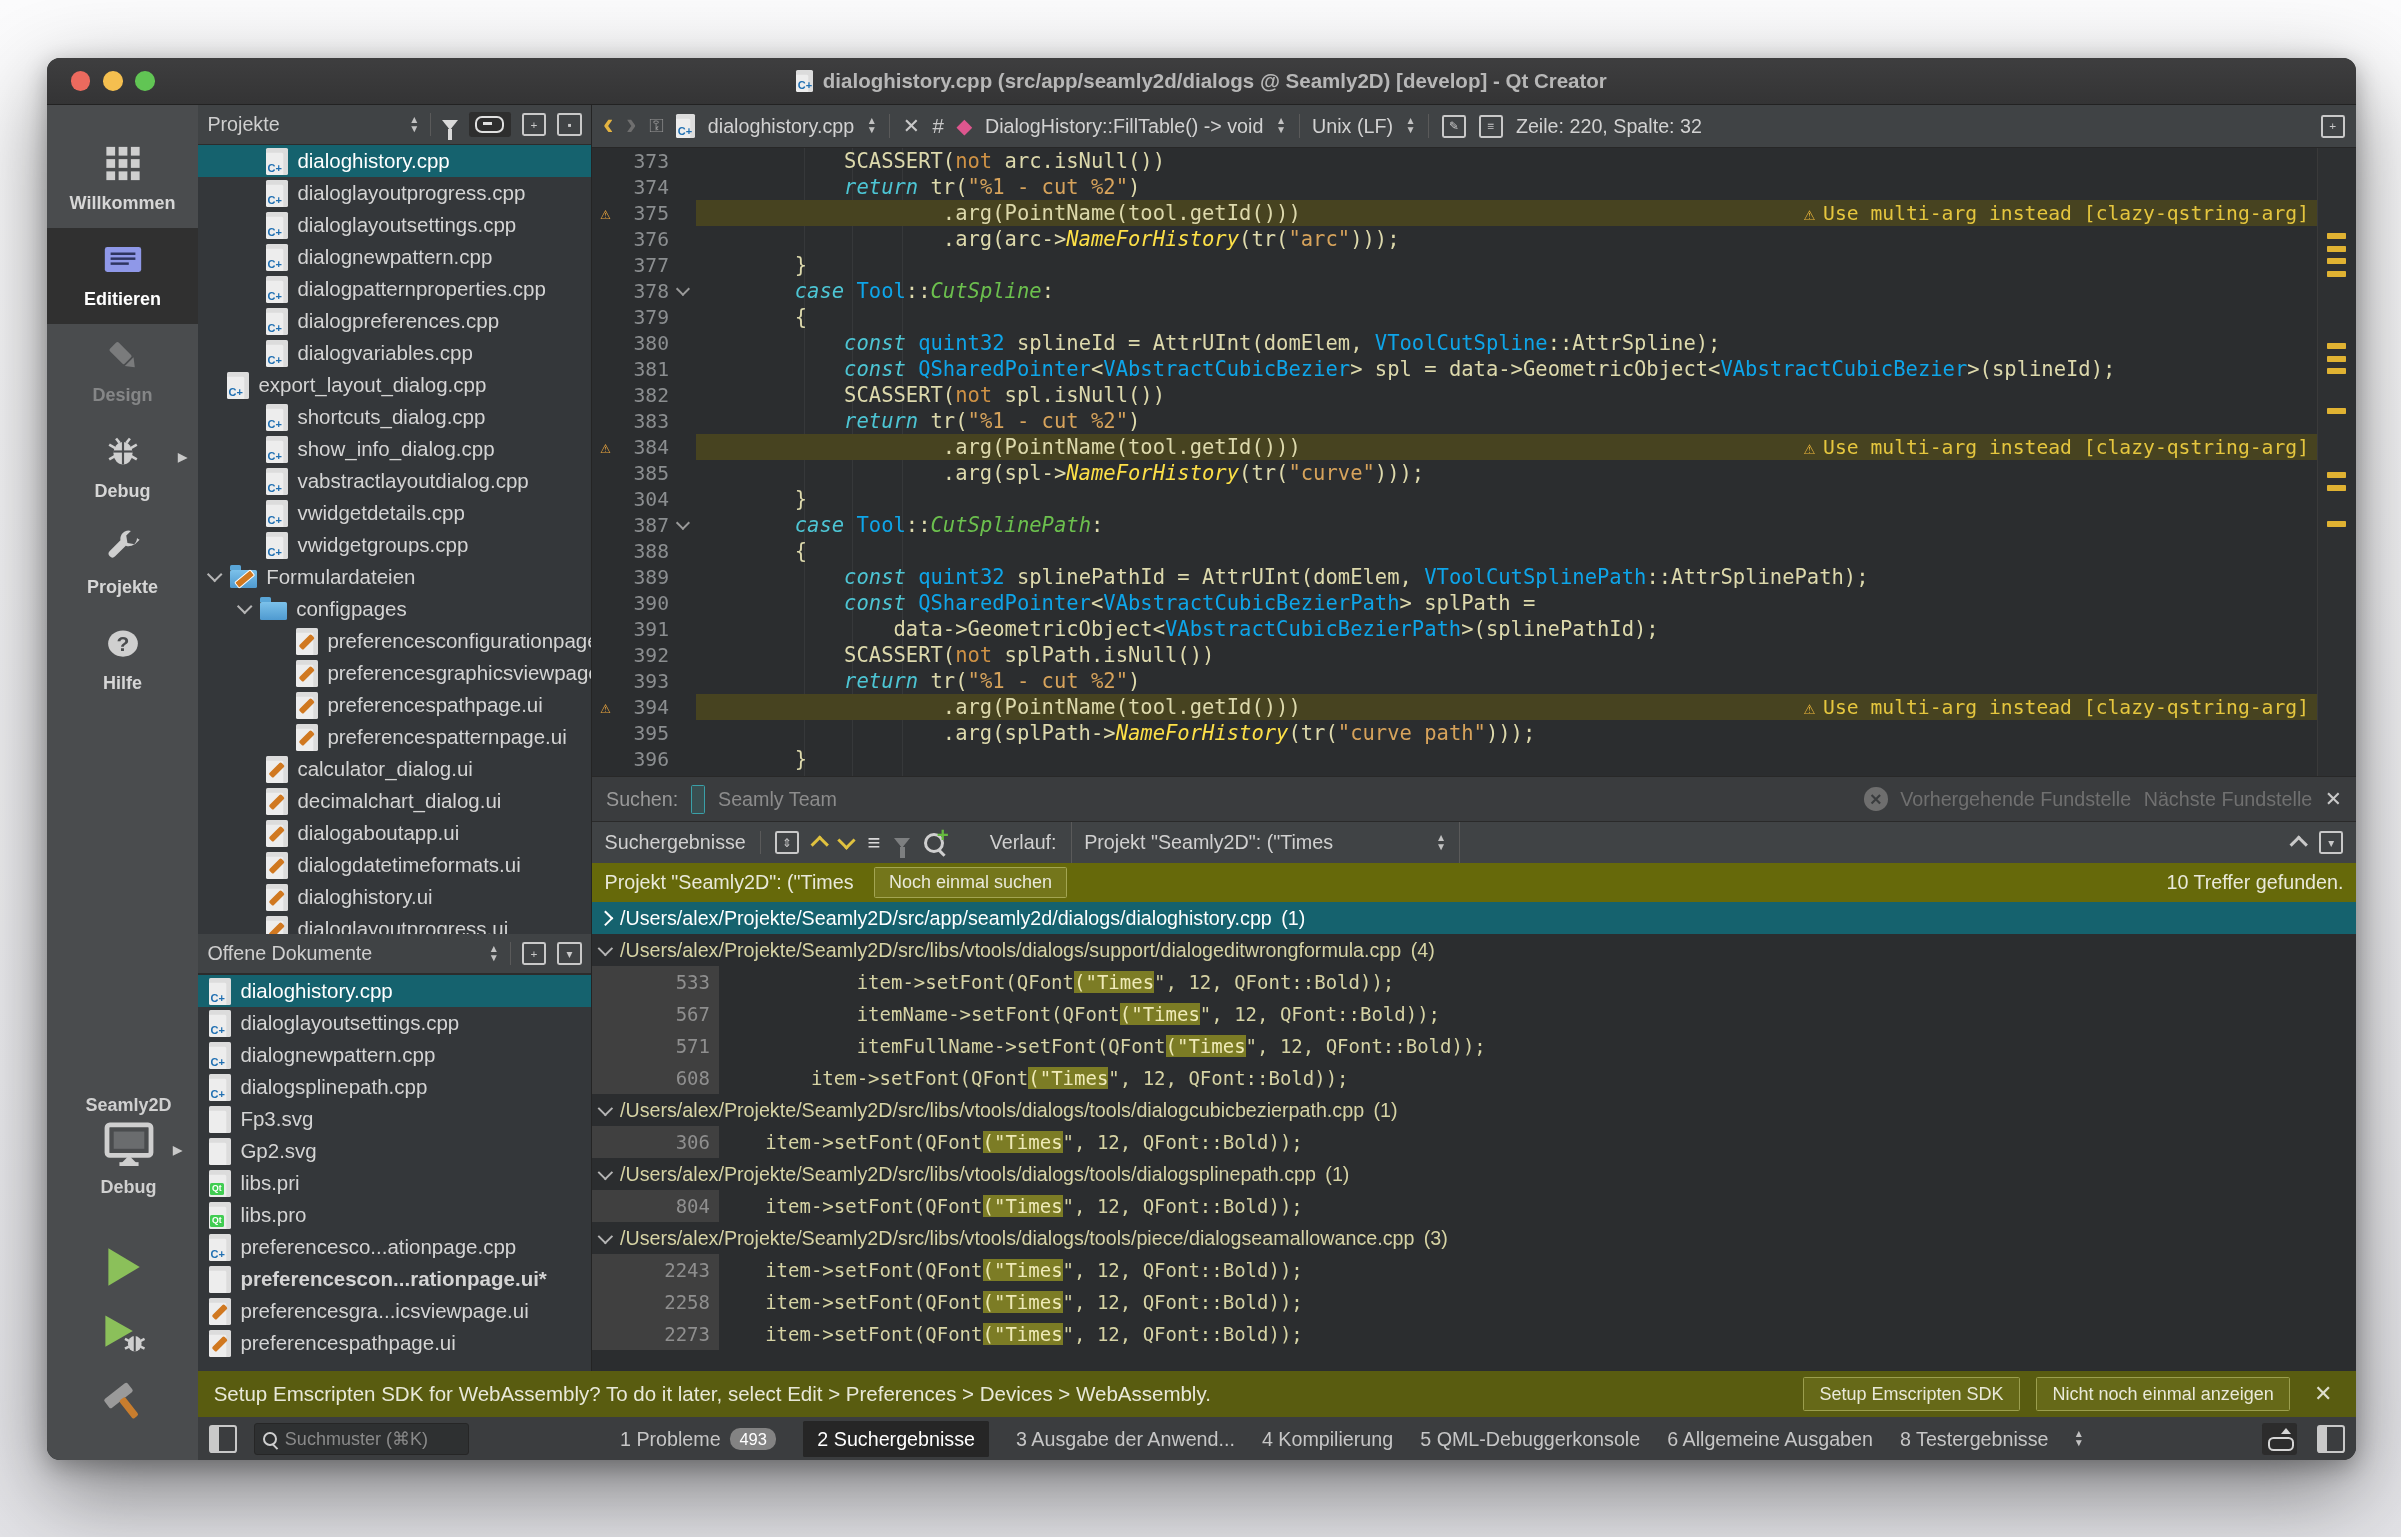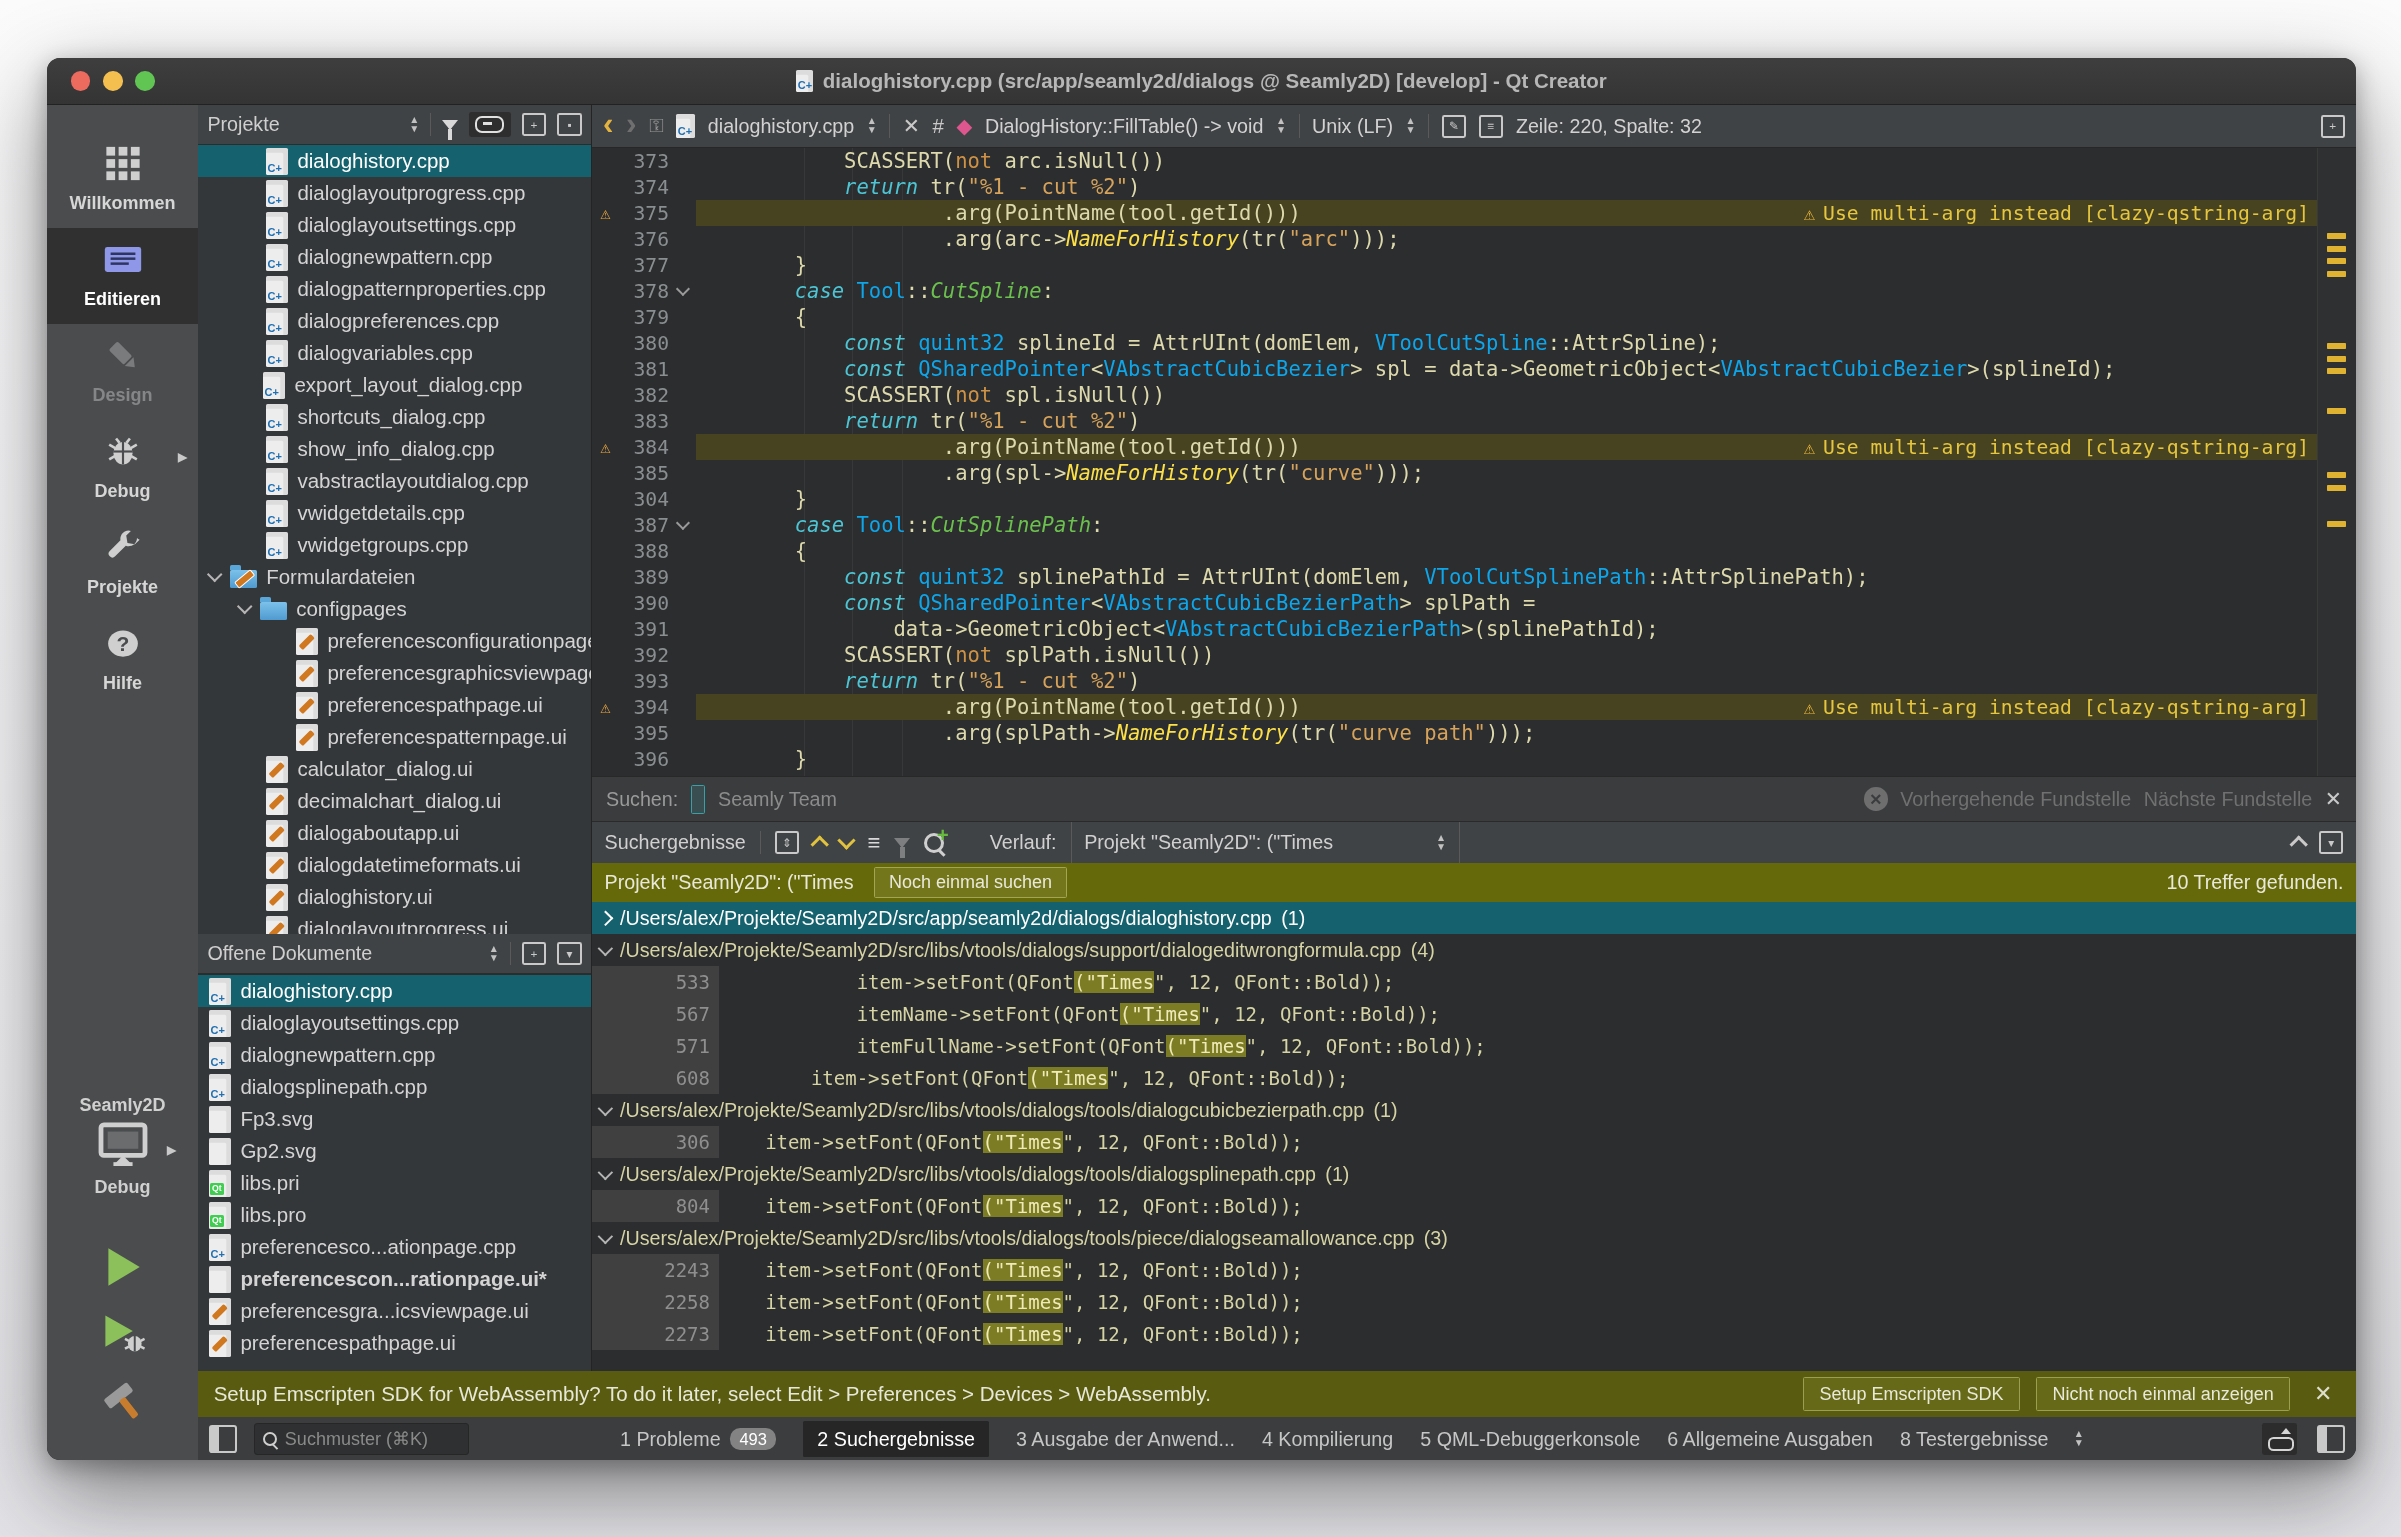--- a/index.html
+++ b/index.html
@@ -13,21 +13,21 @@
   .title{display:flex;align-items:center;gap:9.4px;color:#b7b7b7;font-size:20.5px;font-weight:bold}
   
   .body-row{flex:1;display:flex;min-height:0}
   .modebar{width:151px;flex:none;background:#4a4c4e;position:relative}
   .mode-item{height:96px;display:flex;flex-direction:column;align-items:center;justify-content:center;gap:6.3px;color:#d6d6d6;font-size:18px;font-weight:bold;position:relative}
   .mode-item.active{background:#303030;color:#fff}
   .mode-item.disabled{opacity:.42}
   .mode-item .marrow{position:absolute;right:11px;top:30px;color:#c9c9c9;font-size:15.7px}
   .mode-item svg{width:38px;height:35px}
   .modebar .pad-top{height:27px}
-  .kit{position:absolute;left:0;width:100%;text-align:center;color:#d0d0d0;font-size:18px;font-weight:bold}
+  .kit{position:absolute;left:6px;width:100%;text-align:center;color:#d0d0d0;font-size:18px;font-weight:bold}
   .kit svg{width:52px;height:44px}
   .runbtn{position:absolute;left:50%;transform:translateX(-50%)}
   .runbtn svg{width:47px;height:46px}
   
   .right-col{flex:1;display:flex;flex-direction:column;min-width:0}
   .content-row{height:1266px;flex:none;display:flex;min-height:0}
   .panels{width:393px;flex:none;display:flex;flex-direction:column;background:#34373a;border-right:0.8px solid #242424}
   .panel-header{height:39px;flex:none;background:#404345;border-bottom:0.8px solid #2c2c2c;display:flex;align-items:center;padding:0 9.4px;color:#cfcfcf;font-size:19.7px;gap:11px}
   .panel-header .ph-title{flex:1;white-space:nowrap;overflow:hidden}
   .tree{height:789px;flex:none;overflow:hidden;font-size:20.5px;color:#d4d4d4}
@@ -291,21 +291,21 @@
                   <span>dialogpatternproperties.cpp</span>
                 </div>
                 <div class="trow" style="padding-left: 68px;">
                   <span class="fic cpp"></span>
                   <span>dialogpreferences.cpp</span>
                 </div>
                 <div class="trow" style="padding-left: 68px;">
                   <span class="fic cpp"></span>
                   <span>dialogvariables.cpp</span>
                 </div>
-                <div class="trow" style="padding-left: 29px; margin-left: 36px;">
+                <div class="trow" style="padding-left: 29px;">
                   <span class="fic cpp"></span>
                   <span>export_layout_dialog.cpp</span>
                 </div>
                 <div class="trow" style="padding-left: 68px;">
                   <span class="fic cpp"></span>
                   <span>shortcuts_dialog.cpp</span>
                 </div>
                 <div class="trow" style="padding-left: 68px;">
                   <span class="fic cpp"></span>
                   <span>show_info_dialog.cpp</span>

